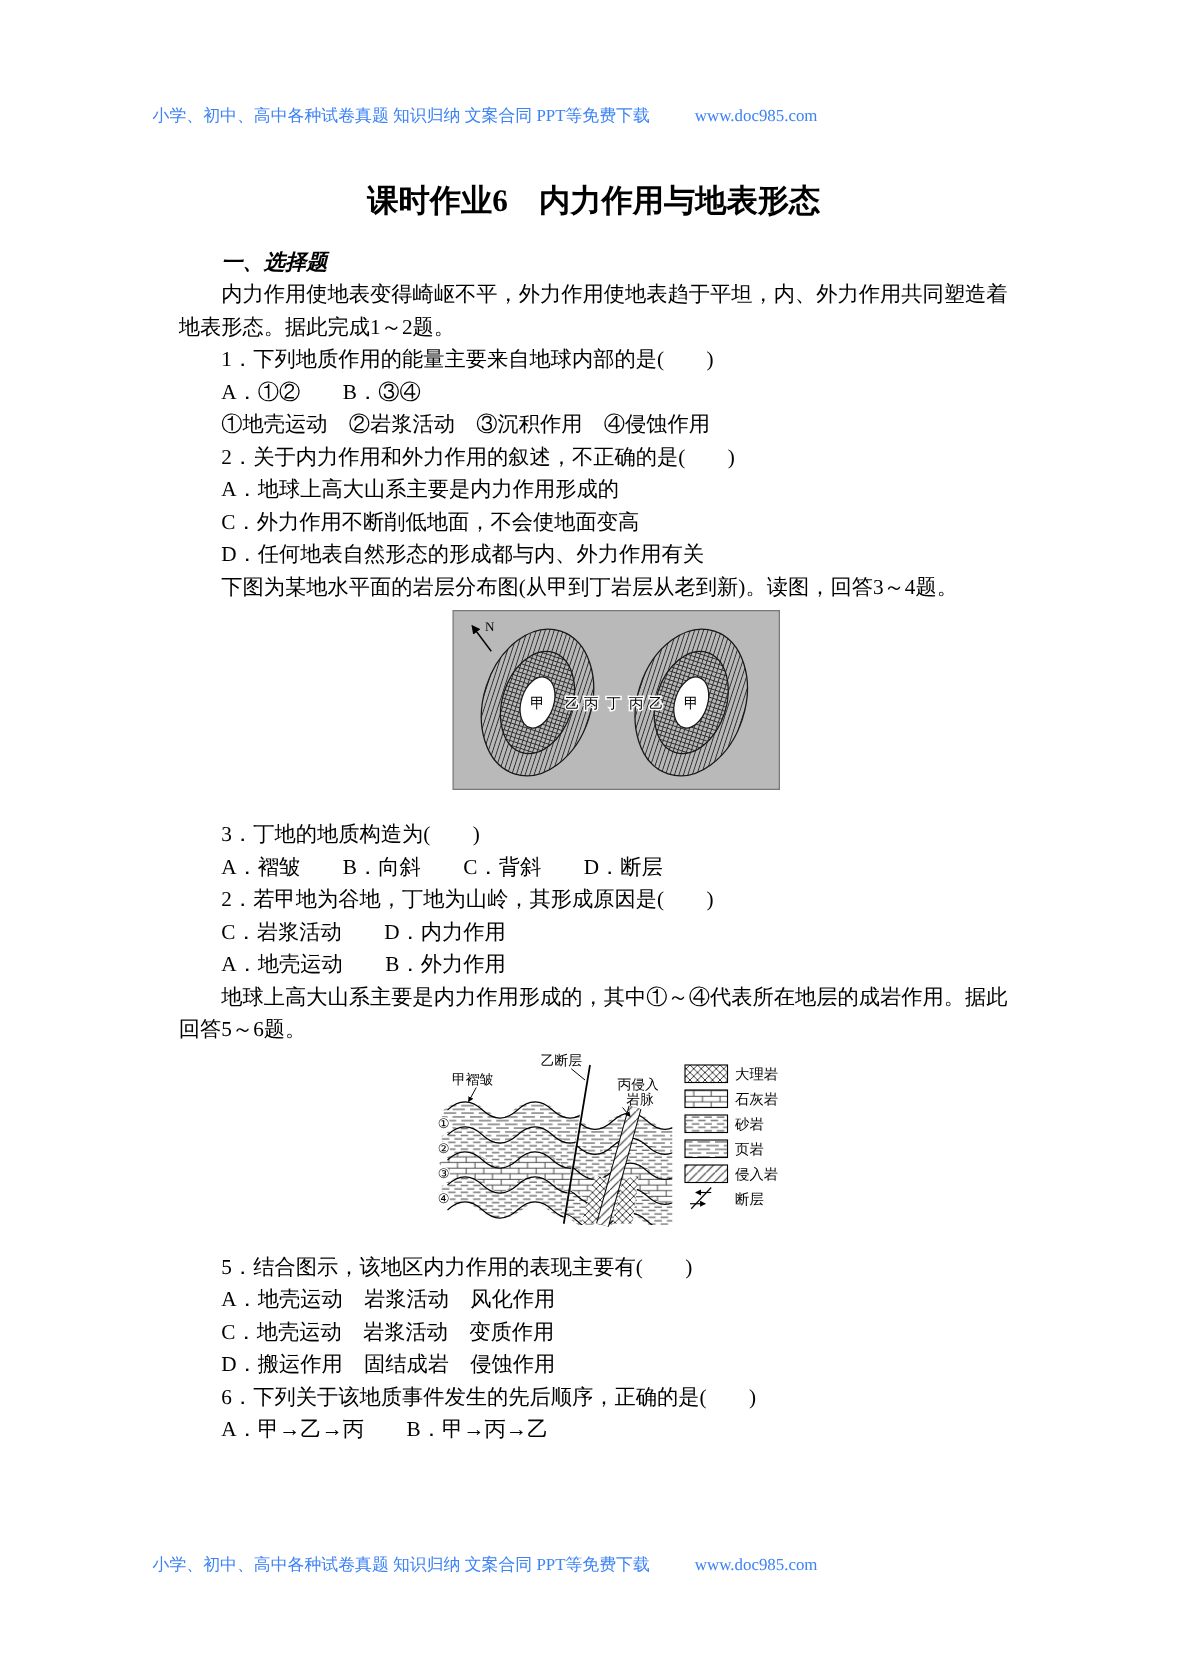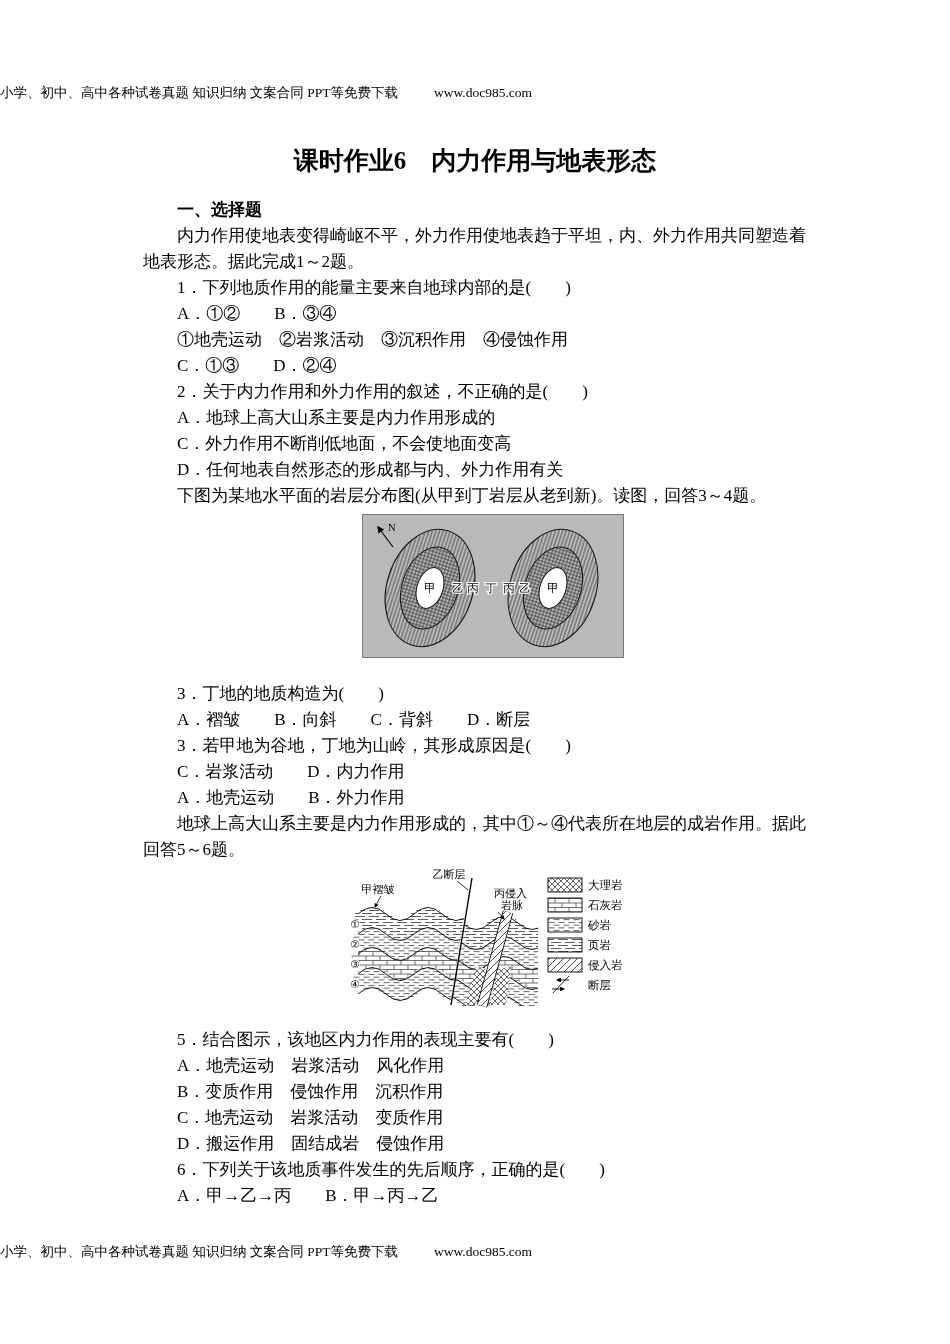--- a/index.html
+++ b/index.html
@@ -1,37 +1,37 @@
 <!DOCTYPE html>
 <html><head>
 <meta charset="utf-8">
 <style>
   html,body{margin:0;padding:0;}
   body{
     width:950px;height:1344px;background:#ffffff;position:relative;overflow:hidden;
     font-family:"Liberation Serif","DejaVu Serif",serif;color:#000;
   }
   .page-header,.page-footer{
-    position:absolute;left:0;width:776px;text-align:left;
-    font-size:13.5px;color:#000000;
+    position:absolute;left:0;width:776px;text-align:center;
+    font-size:13.5px;color:#3b82f6;
   }
   .page-header{top:84px;}
   .page-footer{top:1243px;}
   .hdr-url{margin-left:36px;}
   .doc-title{
     position:absolute;top:144px;left:0;width:950px;text-align:center;
     font-size:25px;font-weight:bold;margin:0;
   }
   .content{
     position:absolute;top:197px;left:143px;width:664px;
     font-size:17px;line-height:26px;
   }
   .ln{white-space:pre-wrap;}
   .indent{text-indent:2em;}
-  .bold{font-weight:bold;}
+  .bold{font-weight:bold;font-style:italic;}
   .figwrap{text-align:center;padding-left:36px;}
   .fig1{margin:5px 0 15px;}
   .fig2{margin:3px 0 13px;}
   svg{overflow:visible;}
   svg text{font-family:inherit;}
 </style>
 </head>
 <body>
 
 <header class="page-header">
@@ -40,21 +40,20 @@
 
 <h1 class="doc-title">课时作业6　内力作用与地表形态</h1>
 
 <main class="content">
   <div class="ln indent bold">一、选择题</div>
   <div class="ln indent">内力作用使地表变得崎岖不平，外力作用使地表趋于平坦，内、外力作用共同塑造着</div>
   <div class="ln">地表形态。据此完成1～2题。</div>
   <div class="ln indent">1．下列地质作用的能量主要来自地球内部的是(　　)</div>
   <div class="ln indent">A．①②　　B．③④</div>
   <div class="ln indent">①地壳运动　②岩浆活动　③沉积作用　④侵蚀作用</div>
-  <div class="ln indent">C．①③　　D．②④</div>
   <div class="ln indent">2．关于内力作用和外力作用的叙述，不正确的是(　　)</div>
   <div class="ln indent">A．地球上高大山系主要是内力作用形成的</div>
   <div class="ln indent">C．外力作用不断削低地面，不会使地面变高</div>
   <div class="ln indent">D．任何地表自然形态的形成都与内、外力作用有关</div>
   <div class="ln indent">下图为某地水平面的岩层分布图(从甲到丁岩层从老到新)。读图，回答3～4题。</div>
 
   <div class="figwrap fig1">
     <svg viewBox="0 0 262 144" width="262" height="144" role="img">
       <defs>
         <pattern id="p-vl" width="3.4" height="4" patternUnits="userSpaceOnUse">
@@ -89,21 +88,21 @@
         <text x="129" y="78">丁</text>
         <text x="147" y="78">丙</text>
         <text x="163" y="78">乙</text>
         <text x="191" y="78">甲</text>
       </g>
     </svg>
   </div>
 
   <div class="ln indent">3．丁地的地质构造为(　　)</div>
   <div class="ln indent">A．褶皱　　B．向斜　　C．背斜　　D．断层</div>
-  <div class="ln indent">3．若甲地为谷地，丁地为山岭，其形成原因是(　　)</div>
+  <div class="ln indent">2．若甲地为谷地，丁地为山岭，其形成原因是(　　)</div>
   <div class="ln indent">C．岩浆活动　　D．内力作用</div>
   <div class="ln indent">A．地壳运动　　B．外力作用</div>
   <div class="ln indent">地球上高大山系主要是内力作用形成的，其中①～④代表所在地层的成岩作用。据此</div>
   <div class="ln">回答5～6题。</div>
 
   <div class="figwrap fig2">
     <svg viewBox="0 0 290 140" width="290" height="140" role="img">
       <defs>
         <path id="wv" d="M10,0 q14,-13 28,0 t28,0 t28,0 t28,0 t28,0 t28,0" fill="none"></path>
         <pattern id="p-brick" width="14" height="9" patternUnits="userSpaceOnUse">
@@ -205,21 +204,20 @@
           <text x="240" y="83">页岩</text>
           <text x="240" y="103">侵入岩</text>
           <text x="240" y="123">断层</text>
         </g>
       </g>
     </svg>
   </div>
 
   <div class="ln indent">5．结合图示，该地区内力作用的表现主要有(　　)</div>
   <div class="ln indent">A．地壳运动　岩浆活动　风化作用</div>
-  <div class="ln indent">B．变质作用　侵蚀作用　沉积作用</div>
   <div class="ln indent">C．地壳运动　岩浆活动　变质作用</div>
   <div class="ln indent">D．搬运作用　固结成岩　侵蚀作用</div>
   <div class="ln indent">6．下列关于该地质事件发生的先后顺序，正确的是(　　)</div>
   <div class="ln indent">A．甲→乙→丙　　B．甲→丙→乙</div>
 </main>
 
 <footer class="page-footer">
   <span>小学、初中、高中各种试卷真题 知识归纳 文案合同 PPT等免费下载</span><span class="hdr-url">www.doc985.com</span>
 </footer>
 

